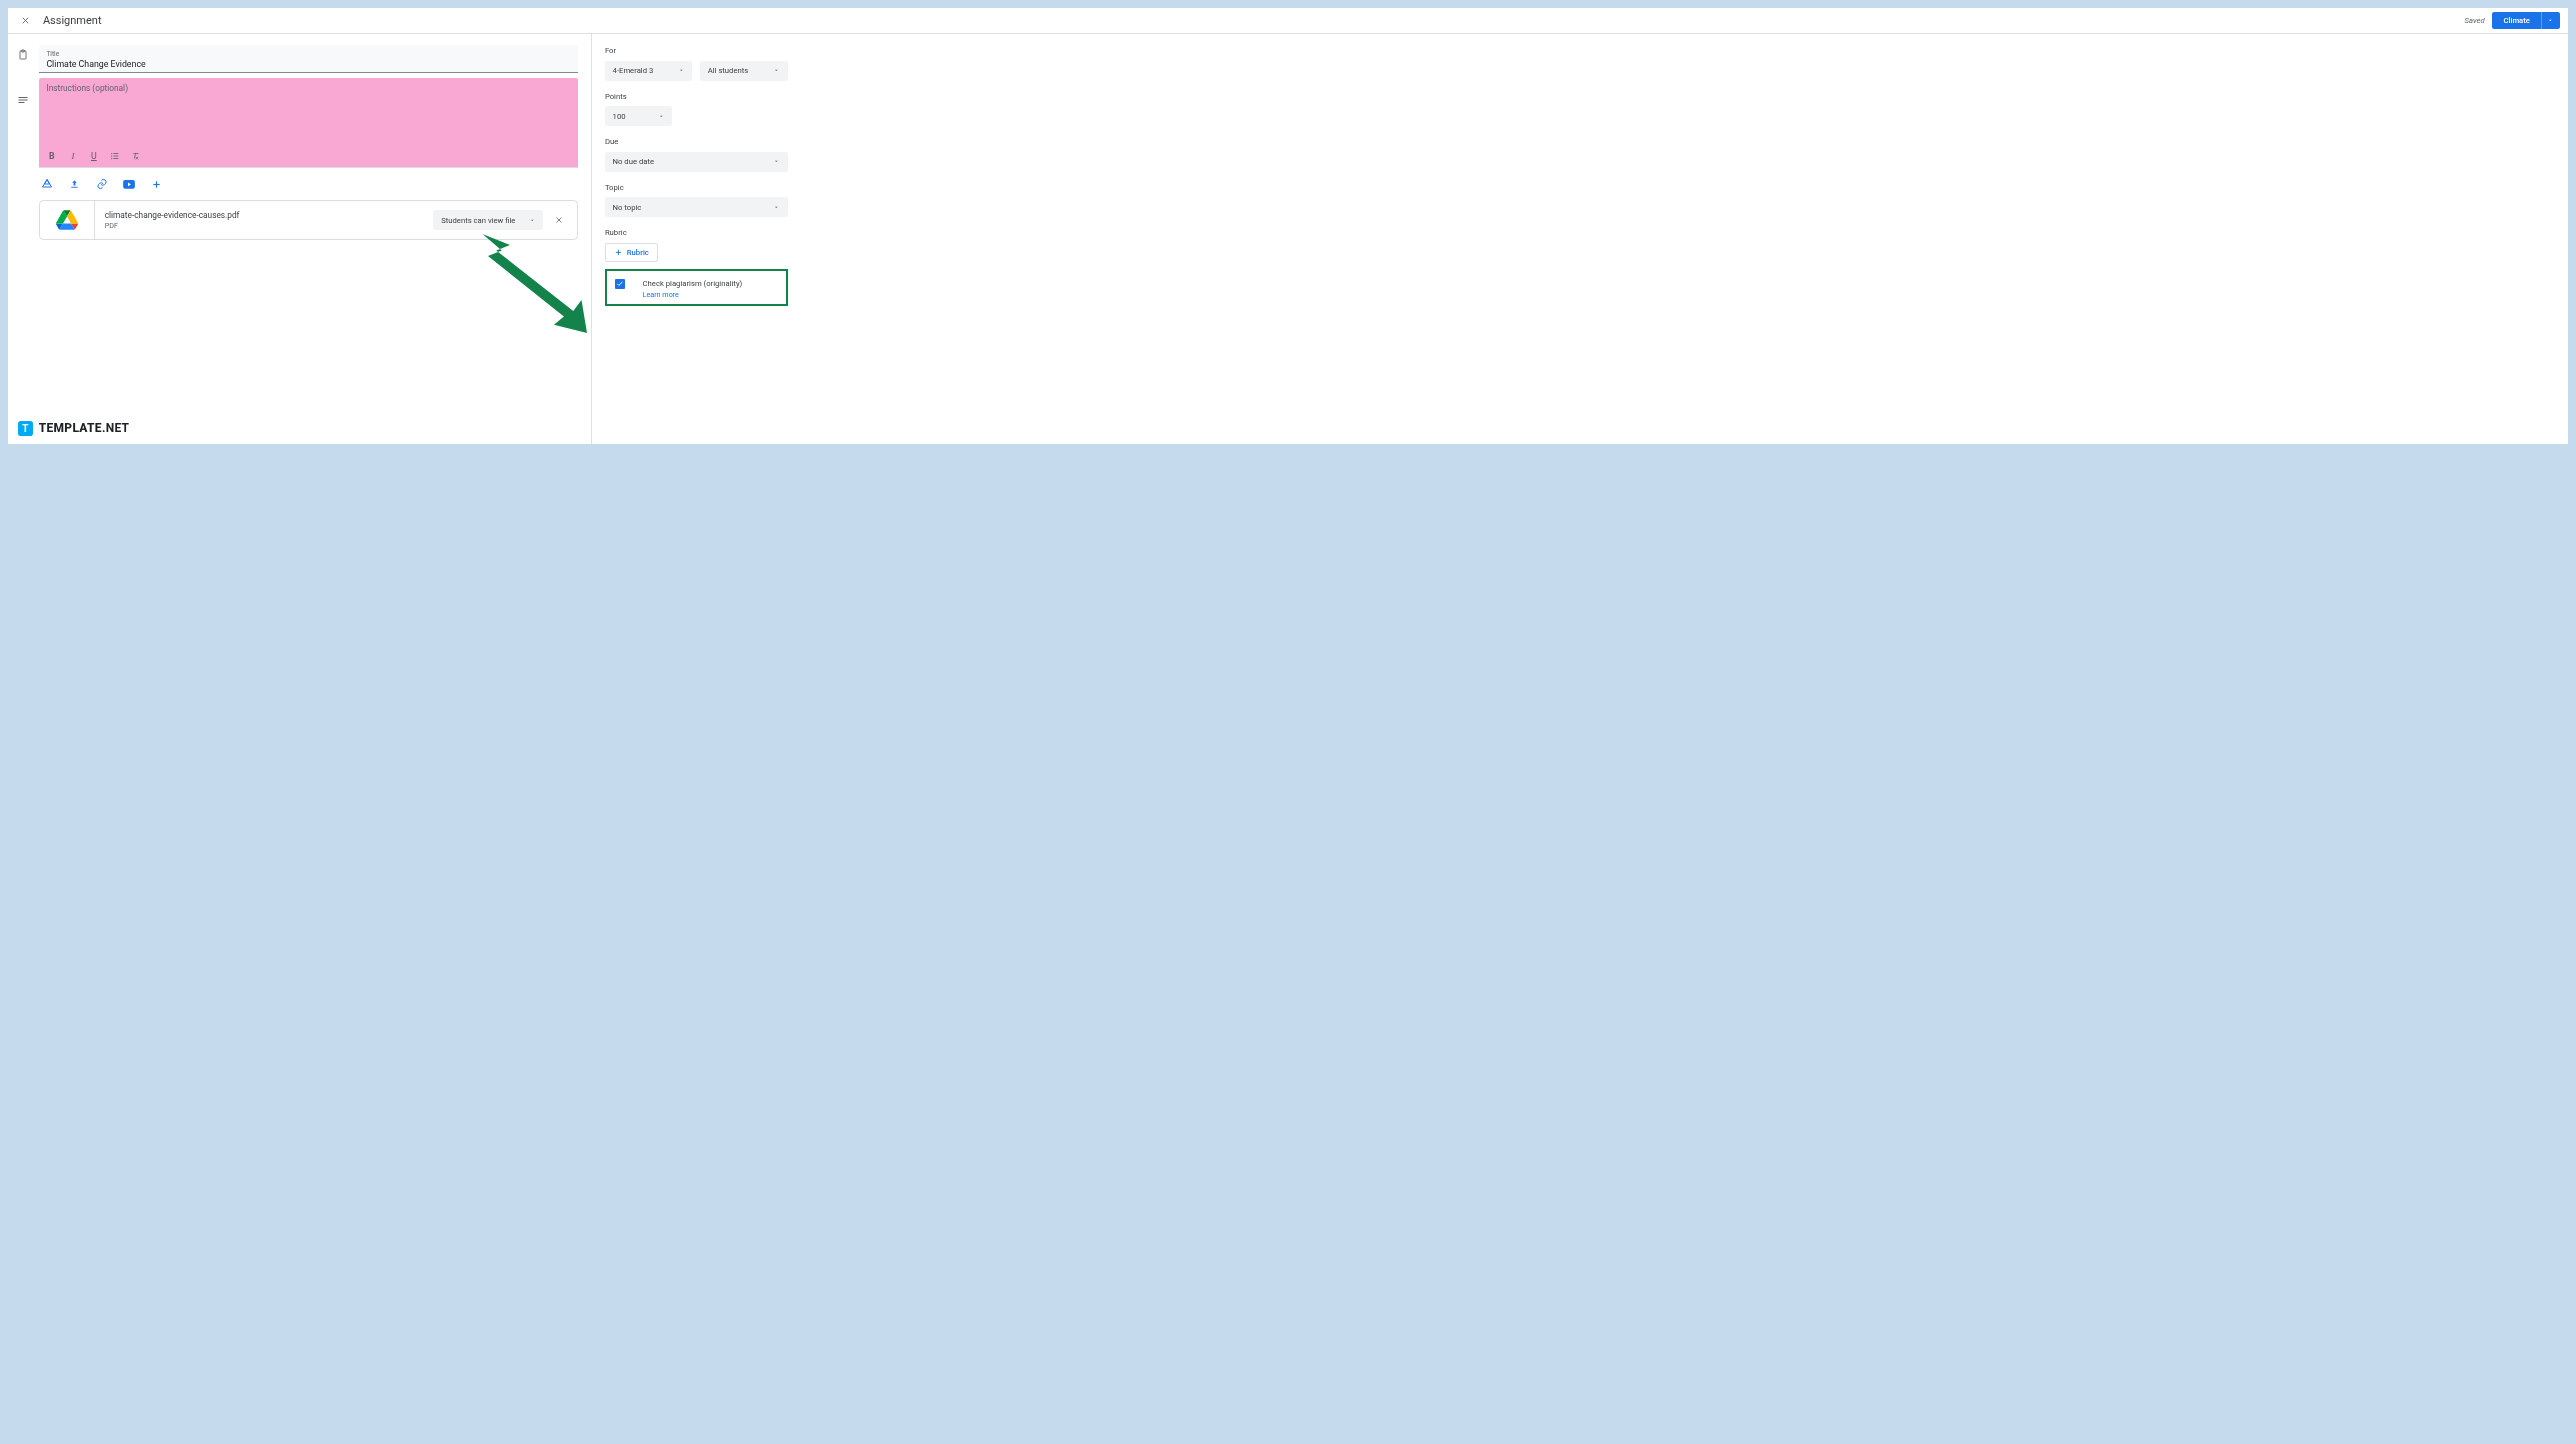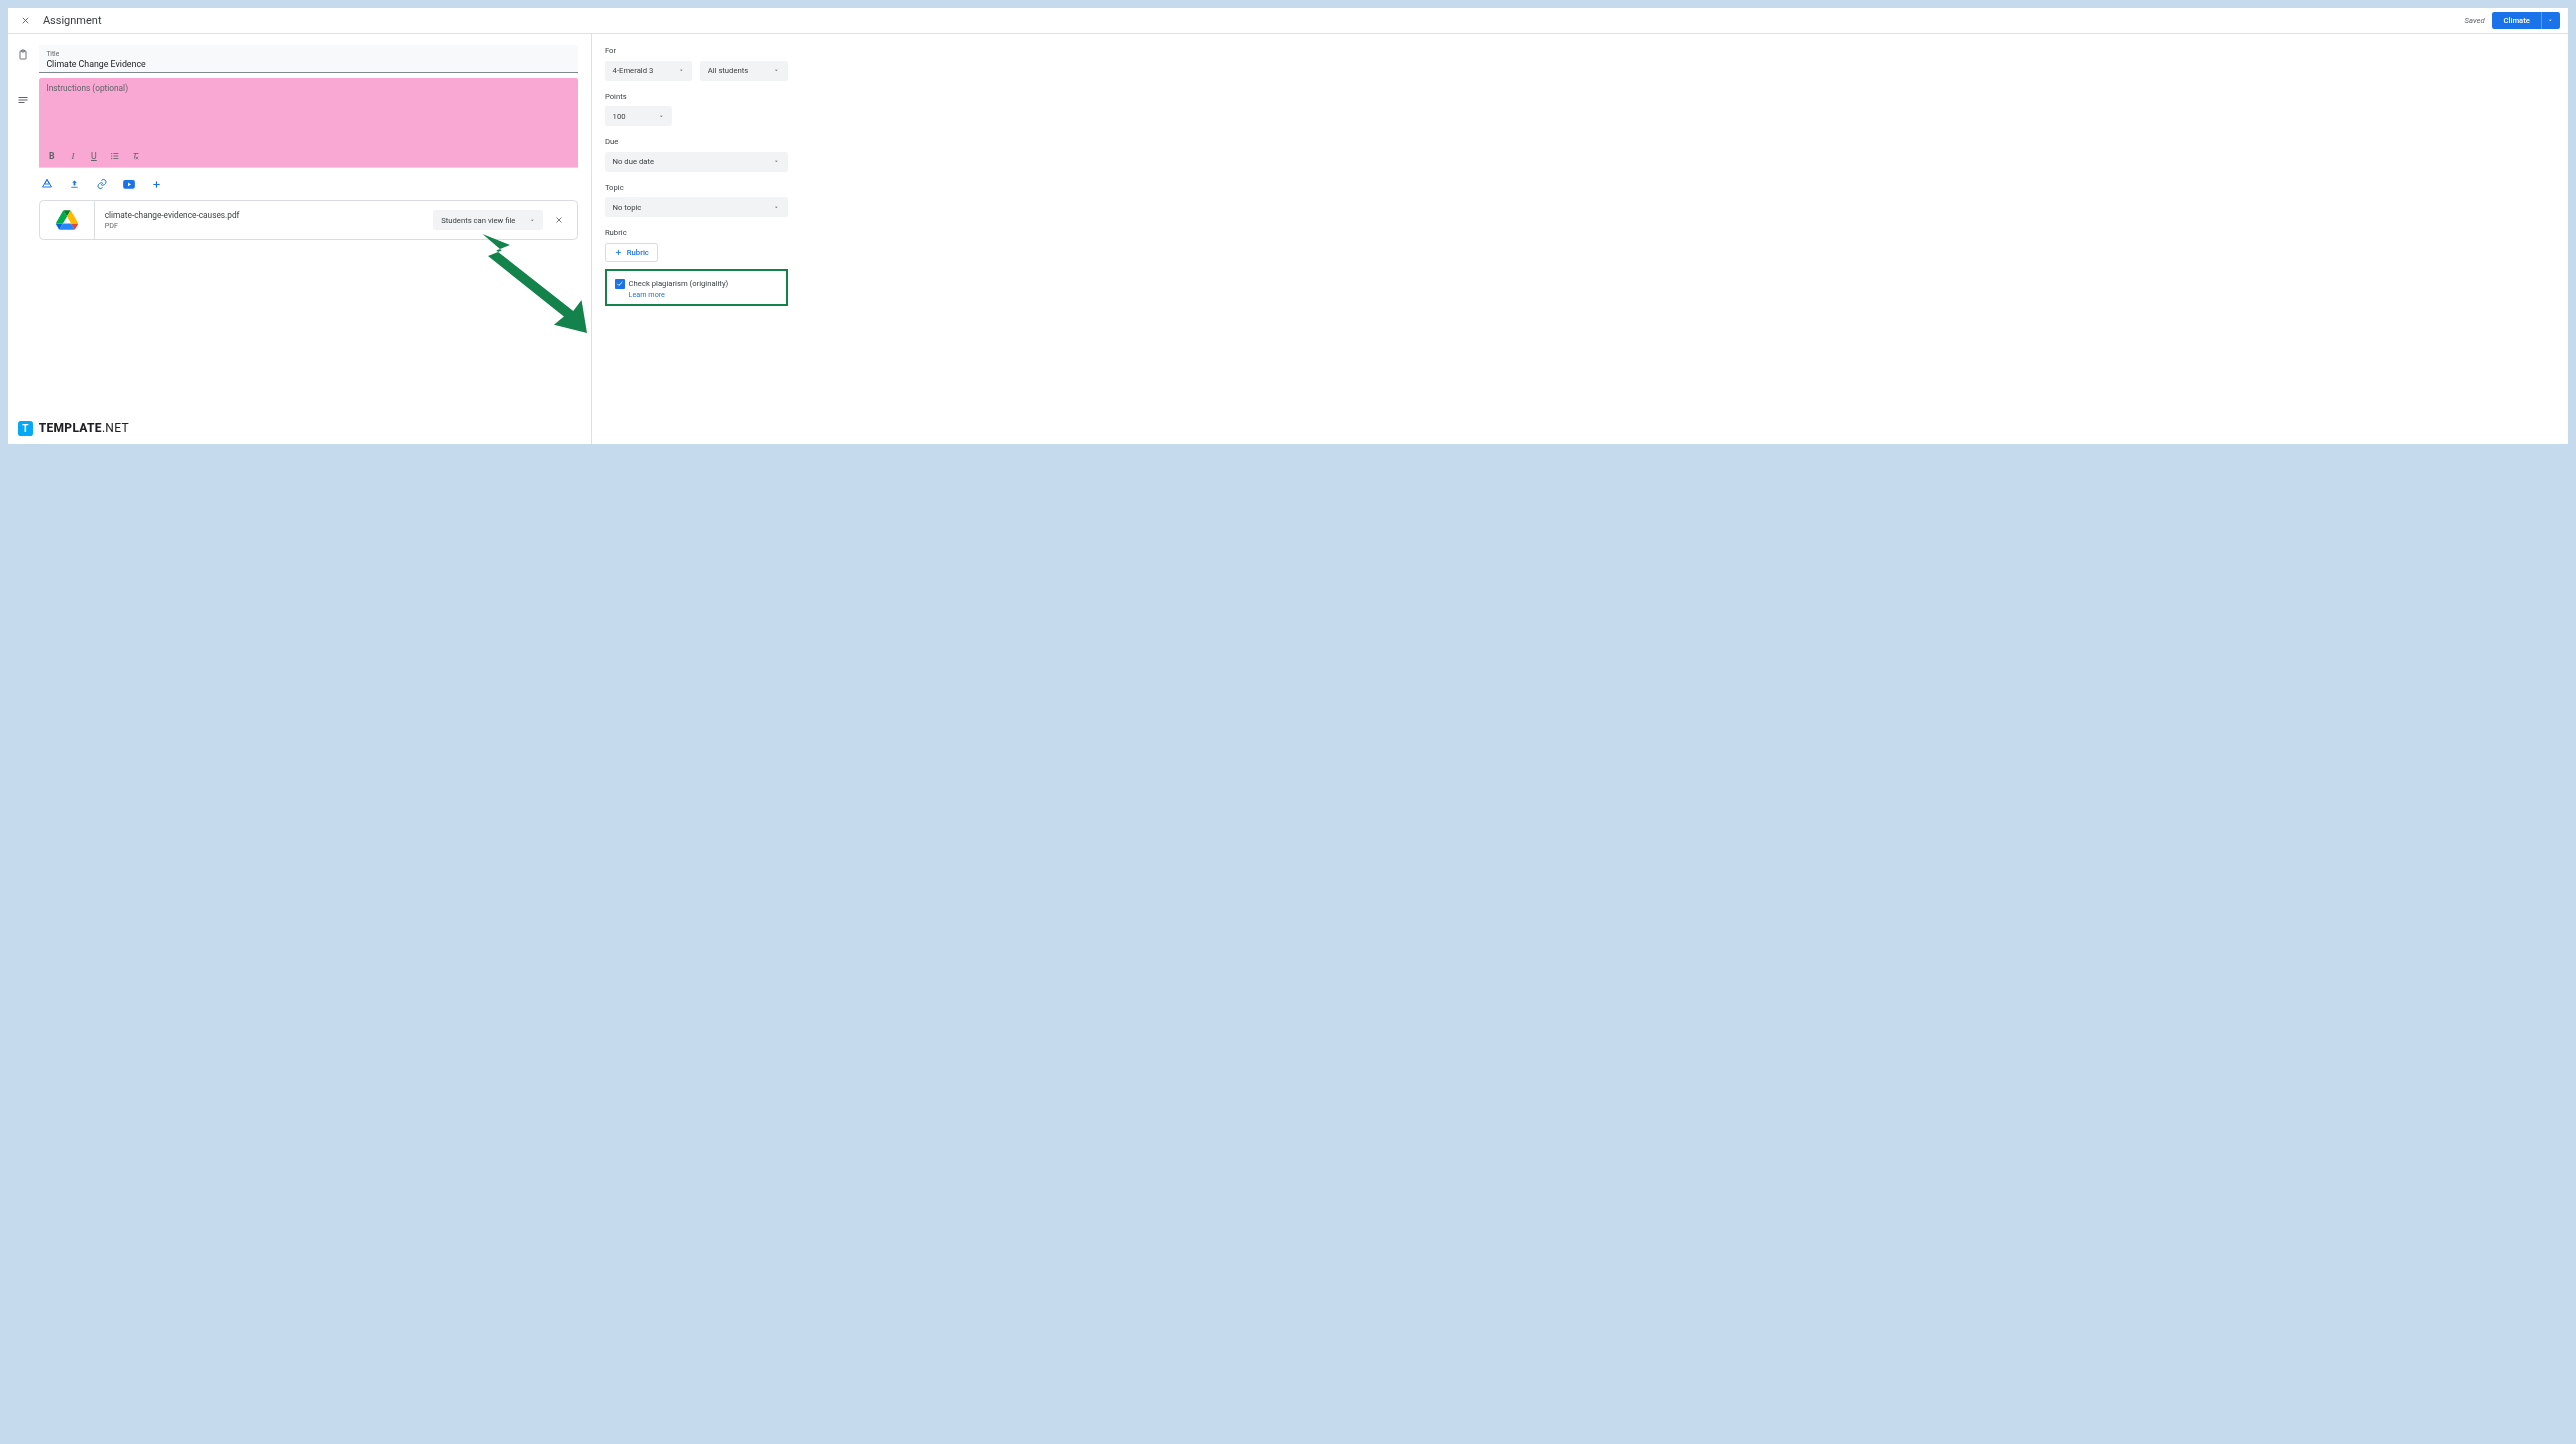--- a/index.html
+++ b/index.html
@@ -52,28 +52,28 @@
 .att-remove { width:22px; height:22px; display:flex; align-items:center; justify-content:center; color:#5f6368; margin-right:6.6px; cursor:pointer; }
 .sidebar { width: 210px; border-left:0.6px solid #e0e0e0; padding: 12px 13.2px; }
 .sb-label { font-size:7.7px; color:#3c4043; margin-bottom:5.5px; margin-top: 11px; }
 .sb-label:first-child { margin-top: 0; }
 .sb-field-row { display:flex; gap:7.7px; }
 .select-box { background:#f1f3f4; border:none; border-radius:2.2px; padding: 5.5px 7.7px; font-size:7.7px; color:#3c4043; display:flex; align-items:center; justify-content:space-between; cursor:pointer; }
 .select-box .caret { color:#5f6368; }
 .select-box.wide { width:100%; }
 .rubric-btn { display:inline-flex; align-items:center; gap:4.4px; border:0.6px solid #dadce0; border-radius:2.2px; padding:4.4px 7.7px; color:#1a73e8; font-size:7.7px; font-weight:500; cursor:pointer; background:#fff; }
 .plag-box { border: 2.8px solid #13834b; padding: 7.7px 7.7px 5.5px; margin-top: 6.6px; }
-.plag-row { display:flex; align-items:flex-start; gap:4px; }
+.plag-row { display:flex; align-items:flex-start; gap:18px; }
 .checkbox { width:10px; height:10px; background:#1a73e8; border-radius:1.1px; display:flex; align-items:center; justify-content:center; color:#fff; flex-shrink:0; }
 .plag-label { font-size:7.7px; color:#3c4043; }
 .learn-more { font-size:7.2px; color:#1a73e8; margin-top:2.2px; cursor:pointer; }
 .watermark { position:absolute; bottom:7.7px; left:10px; display:flex; align-items:center; gap:5.5px; }
 .wm-logo { width:15.5px; height:15.5px; background:#03a9f4; border-radius:2.8px; display:flex; align-items:center; justify-content:center; color:#fff; font-weight:bold; font-size:10px; }
 .wm-text { font-size:12px; font-weight:800; color:#202124; letter-spacing:0.3px; }
-.wm-text span { font-weight:400; }
+.wm-text span { font-weight:700; }
 .arrow-overlay { position:absolute; pointer-events:none; }
 </style>
 </head>
 <body>
 
 <div class="window">
 
   <div class="header">
     <div class="close-btn">
       <svg width="11" height="11" viewBox="0 0 24 24" fill="none" stroke="currentColor" stroke-width="2">

